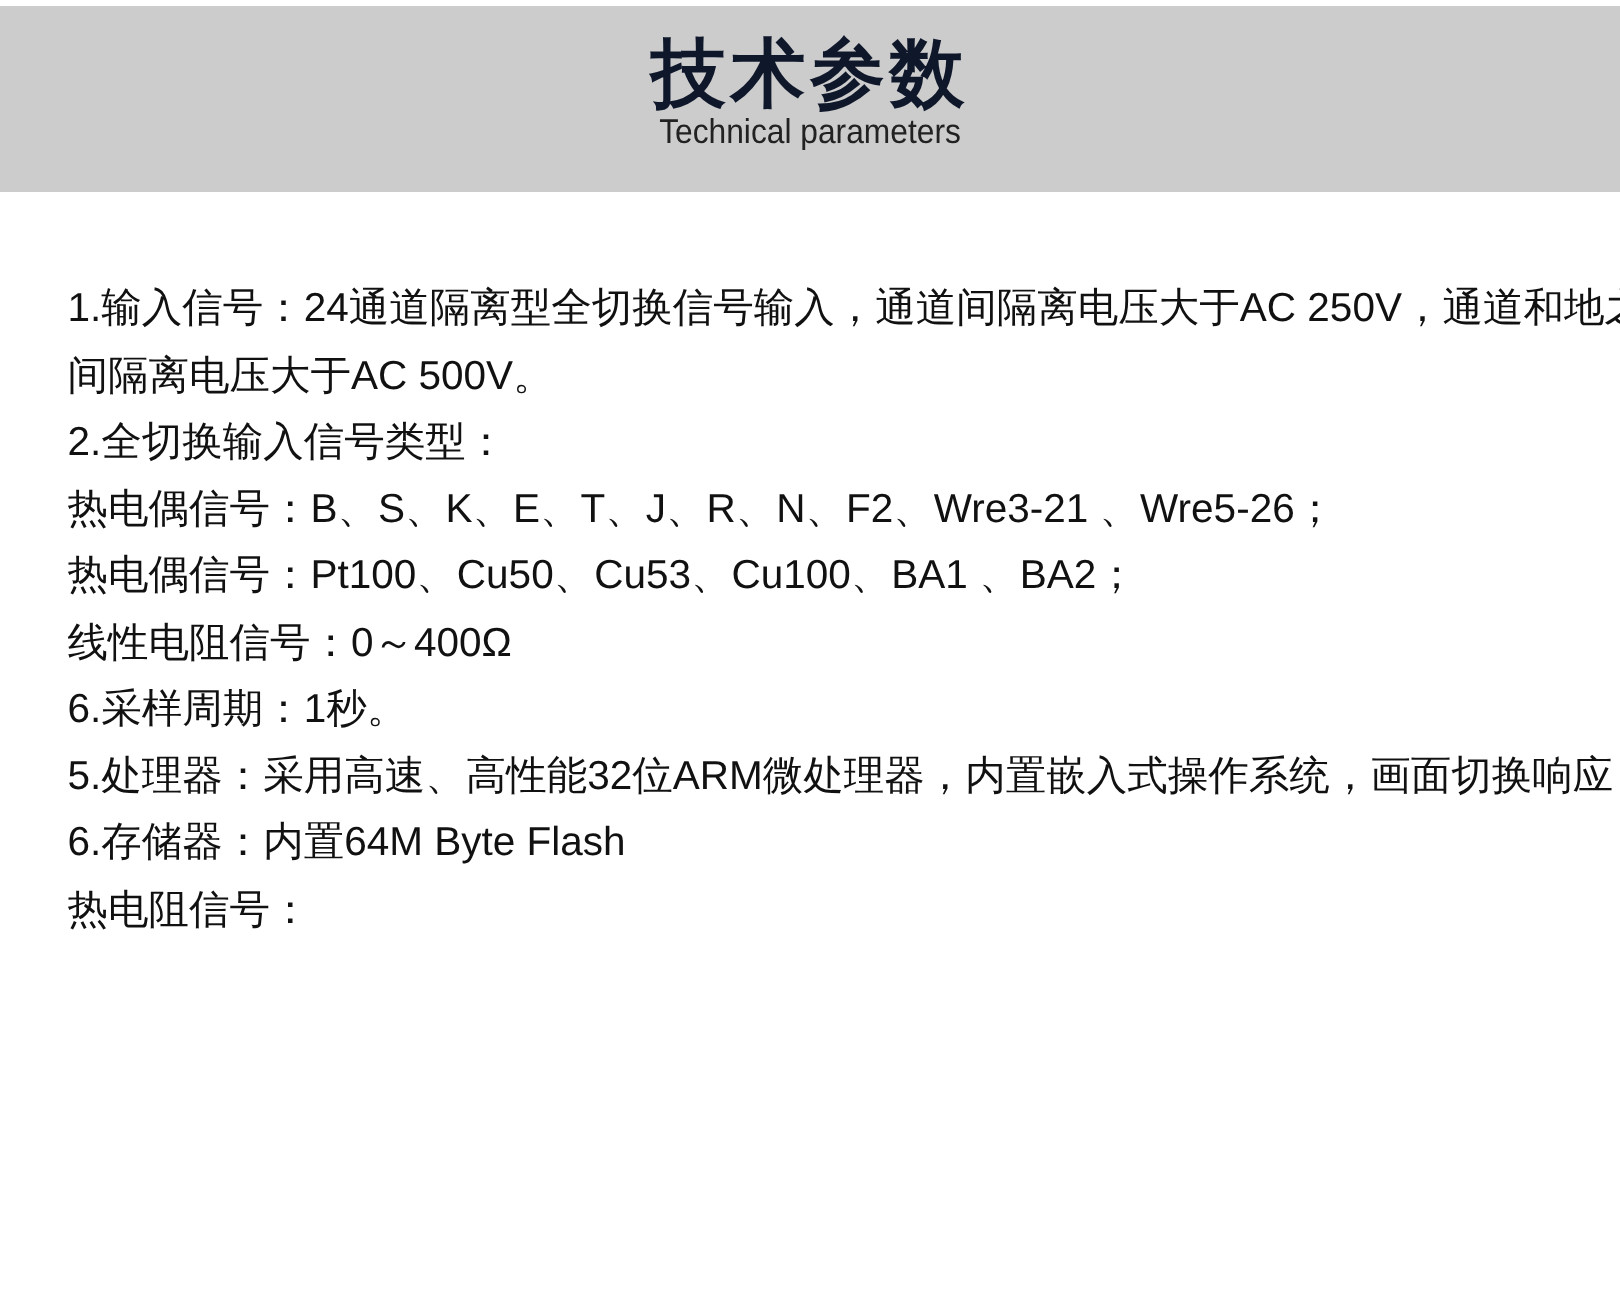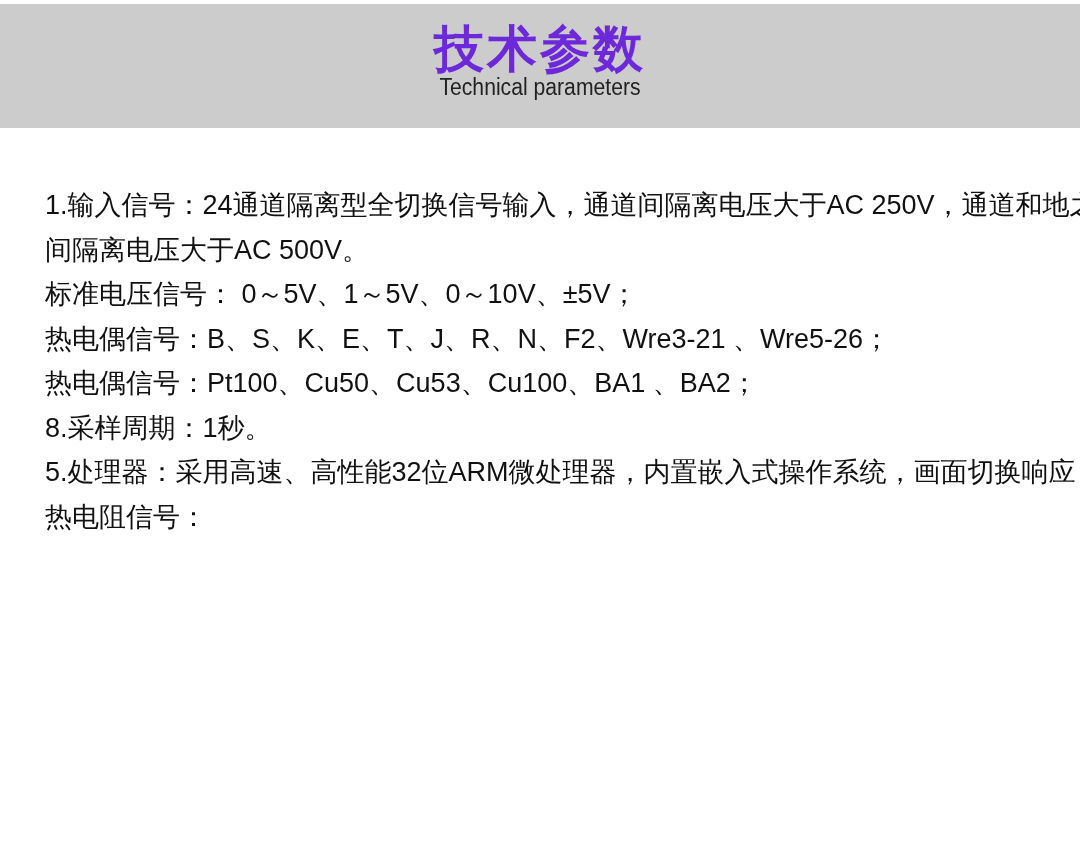--- a/index.html
+++ b/index.html
@@ -24,21 +24,21 @@
     height: 124px;
     background: #cccccc;
     text-align: center;
   }
   .header-title {
     padding-top: 17px;
     font-size: 50px;
     line-height: 56px;
     font-weight: 700;
     letter-spacing: 3px;
-    color: #6d28d9;
+    color: #0f172a;
   }
   .header-subtitle {
     margin-top: -3px;
     font-size: 23px;
     line-height: 26px;
     font-weight: 400;
     color: #222222;
     letter-spacing: 0px;
     transform: scaleX(0.92);
     transform-origin: center top;
@@ -61,21 +61,23 @@
 <div class="page">
 
   <div class="header-band">
     <div class="header-title">技术参数</div>
     <div class="header-subtitle">Technical parameters</div>
   </div>
 
   <div class="spec-list">
     <div class="spec-line">1.输入信号：24通道隔离型全切换信号输入，通道间隔离电压大于AC 250V，通道和地之</div>
     <div class="spec-line">间隔离电压大于AC 500V。</div>
-    <div class="spec-line">标准电压信号： 0～5V、1～5V、0～10V、±5V；</div>
+    <div class="spec-line">2.全切换输入信号类型：</div>
     <div class="spec-line">热电偶信号：B、S、K、E、T、J、R、N、F2、Wre3-21 、Wre5-26；</div>
     <div class="spec-line">热电偶信号：Pt100、Cu50、Cu53、Cu100、BA1 、BA2；</div>
-    <div class="spec-line">8.采样周期：1秒。</div>
+    <div class="spec-line">线性电阻信号：0～400Ω</div>
+    <div class="spec-line">6.采样周期：1秒。</div>
     <div class="spec-line">5.处理器：采用高速、高性能32位ARM微处理器，内置嵌入式操作系统，画面切换响应</div>
+    <div class="spec-line">6.存储器：内置64M Byte Flash</div>
     <div class="spec-line">热电阻信号：</div>
   </div>
 
 </div>
 
 </body></html>

